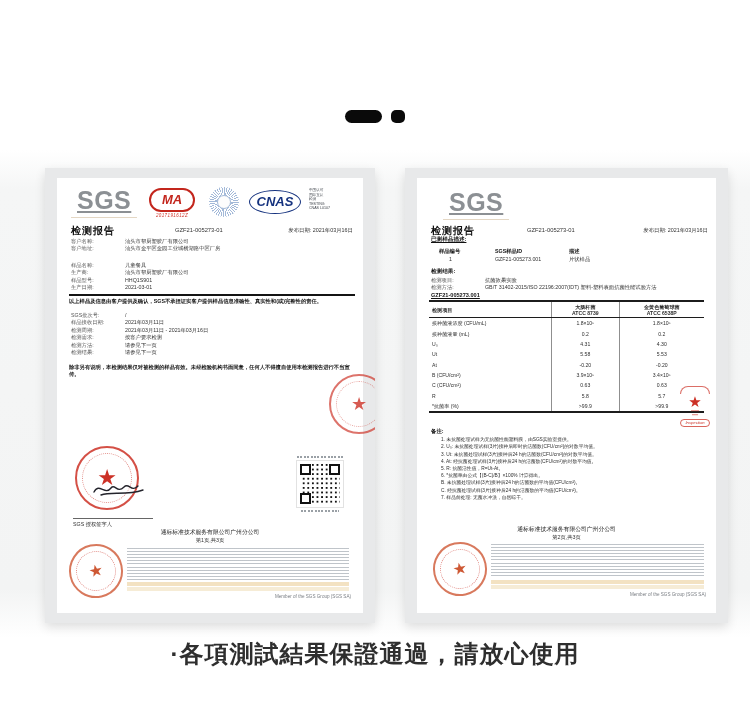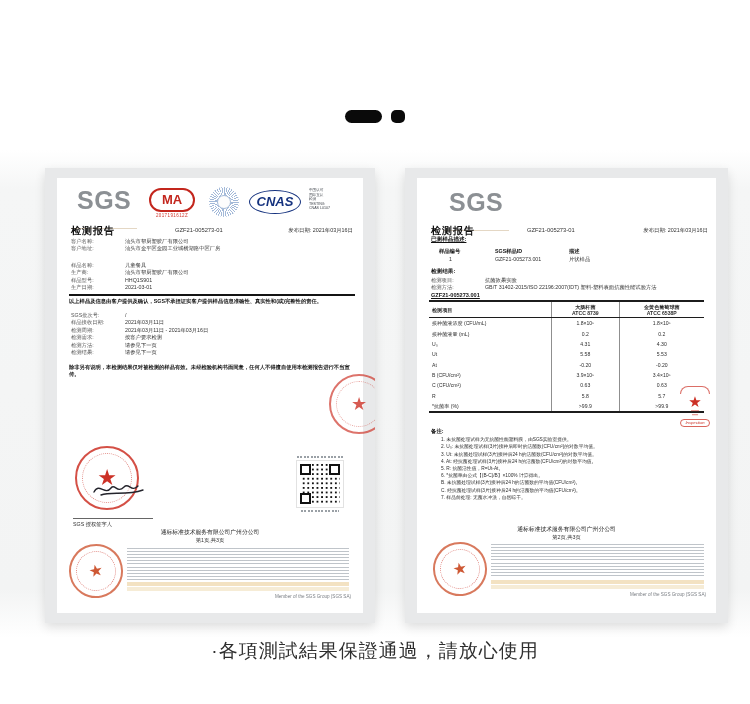--- a/index.html
+++ b/index.html
@@ -21,22 +21,22 @@
   
   .cert { position:absolute; top:168px; height:455px; background:#e8e9ea;
     box-shadow:0 4px 10px rgba(0,0,0,.12); overflow:hidden; }
   .cert-left  { left:45px;  width:330px; }
   .cert-right { left:405px; width:323px; }
   .paper { position:absolute; left:12px; right:12px; top:10px; bottom:10px;
     background:#ffffff; }
 
   
   .sgs-logo { position:absolute; font-size:25px; font-weight:800; color:#8c9094;
-    letter-spacing:0.5px; border-bottom:1px solid #e4d7c4; padding:0 6px 13px 6px; }
-  .cma { position:absolute; text-align:center; }
+    letter-spacing:0.5px; border-bottom:1px solid #e4d7c4; padding:0 6px 2px 6px;text-decoration:underline; }
+  .cma { position:absolute; text-align:center;font-style:italic; }
   .cma-box { width:46px; height:24px; border:2.5px solid #c3261d; border-radius:13px;
     color:#c3261d; font-weight:900; font-size:13px; line-height:20px; text-align:center; }
   .cma-num { font-size:4.5px; color:#d0362c; margin-top:1px; letter-spacing:.4px; }
   .ilac { position:absolute; width:30px; height:30px; border-radius:50%;
     background:repeating-conic-gradient(#a3b9d8 0deg 4deg,#ffffff 4deg 10deg); }
   .ilac::after { content:""; position:absolute; inset:8px; background:#fdfdfd;
     border:1px solid #a3b9d8; border-radius:50%; }
   .cnas { position:absolute; width:52px; height:24px; border:1.5px solid #16337f;
     border-radius:50%; color:#16337f; font-weight:900; font-style:italic;
     font-size:13px; text-align:center; line-height:21px; letter-spacing:0; }
@@ -107,21 +107,21 @@
   .inspect-stamp { position:absolute; width:30px; text-align:center; color:#cc3126; }
   .inspect-stamp .arc { height:8px; border:1.2px solid rgba(204,49,38,.7);
     border-bottom:none; border-radius:14px 14px 0 0; }
   .inspect-stamp .star { font-size:15px; line-height:15px; display:block; }
   .inspect-stamp .tiny { font-size:3.4px; line-height:4px; }
   .inspect-stamp .ibox { margin-top:2px; border:1px solid rgba(204,49,38,.75);
     border-radius:4px; font-size:4.2px; line-height:6.4px; font-style:italic; }
 
   
   .caption { position:absolute; top:638px; left:0; width:750px; text-align:center;
-    font-size:19px; font-weight:400; color:#2e2e2e; letter-spacing:1px; }
+    font-size:24px; font-weight:700; color:#2e2e2e; letter-spacing:1px; }
 </style>
 </head>
 <body>
 
 <div class="page">
 
   <div class="dashes">
     <span class="dash-big"></span>
     <span class="dash-small"></span>
   </div>

